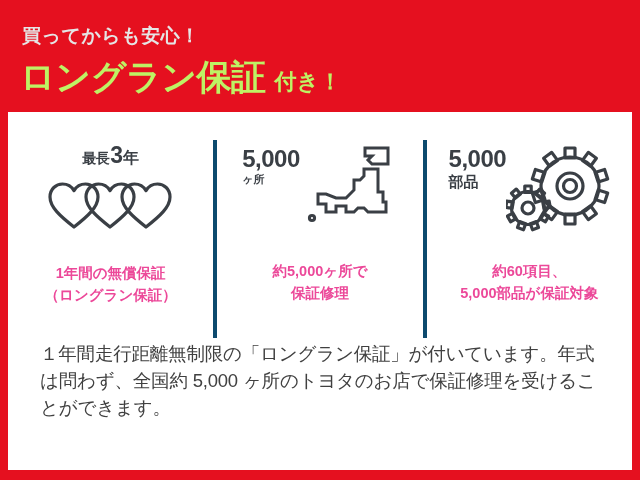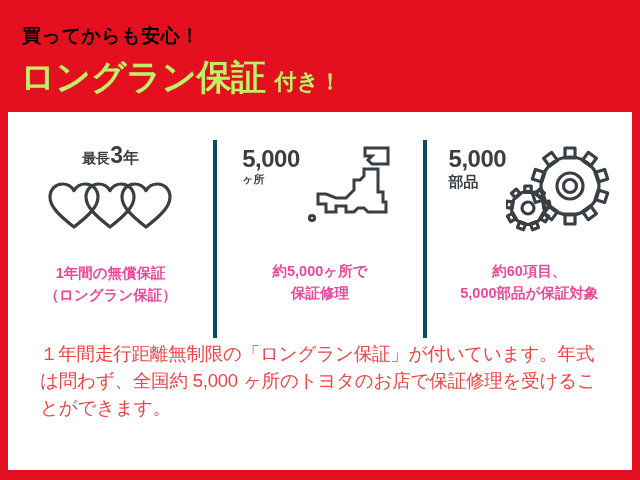--- a/index.html
+++ b/index.html
@@ -27,21 +27,21 @@
     position: absolute;
     left: 0;
     top: 0;
     width: 640px;
     height: 112px;
   }
   .header-kicker {
     position: absolute;
     left: 22px;
     top: 26px;
-    color: #000000;
+    color: #e5e5e5;
     font-size: 19px;
     font-weight: bold;
     letter-spacing: 0.5px;
     line-height: 1;
     white-space: nowrap;
   }
   .header-main {
     position: absolute;
     left: 20px;
     top: 59px;
@@ -199,21 +199,21 @@
   .feature-caption span {
     display: block;
   }
 
   
   .body-text {
     position: absolute;
     left: 32px;
     top: 228px;
     width: 566px;
-    color: #ef4444;
+    color: #404040;
     font-size: 18.5px;
     line-height: 27px;
     letter-spacing: -0.2px;
   }
   .body-text p {
     margin: 0;
   }
 </style>
 </head>
 <body>

